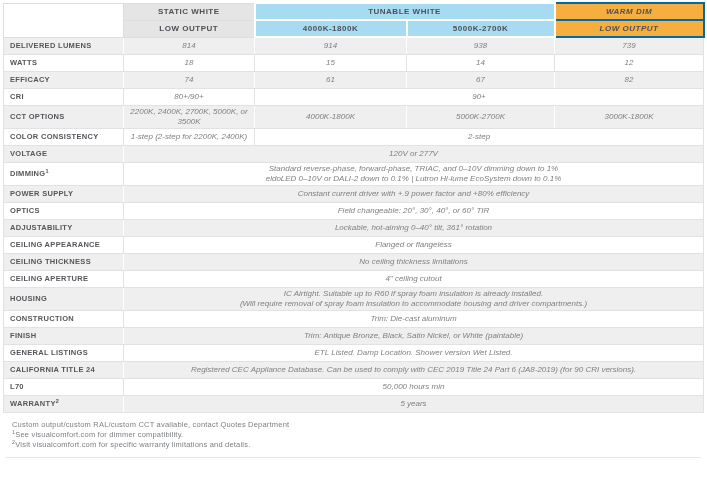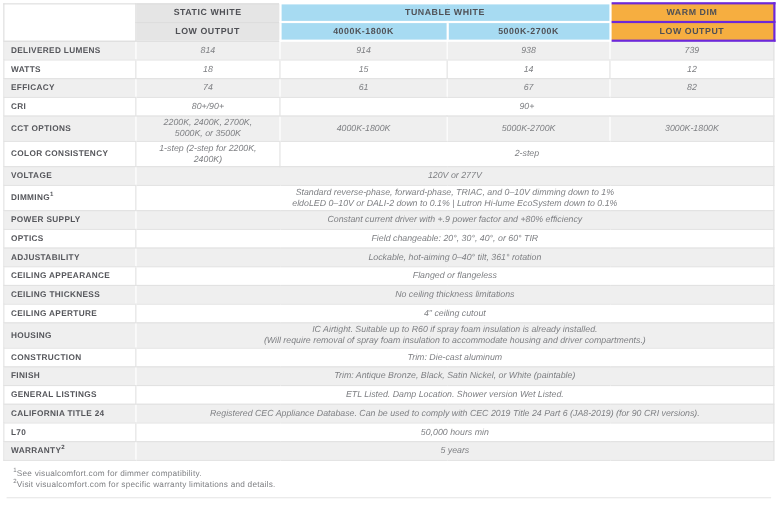--- a/index.html
+++ b/index.html
@@ -26,27 +26,27 @@
   }
   
   th{
     font-size:8px;font-weight:bold;color:var(--header-text);
     letter-spacing:.5px;text-align:center;vertical-align:middle;
     height:17px;padding:1px 2px;
   }
   td.corner{background:#fff;border:1px solid var(--border);}
   th.whitehead{background:#e5e5e5;border:1px solid var(--border);}
   th.blue{background:var(--blue);border:2px solid #fff;}
-  th.orange{background:var(--orange);border:2px solid #6d28d9;}
+  th.orange{background:var(--orange);border:2px solid #0369a1;font-style:italic;}
   
   td{
     font-size:8px;color:var(--value);
     vertical-align:middle;
     border:1px solid #E2E2E2;
-    height:17px;padding:1px 16px;
+    height:17px;padding:1px 2px;
     line-height:1.25;
   }
   td.lbl{
     font-weight:bold;color:var(--label);font-size:7.5px;
     letter-spacing:.3px;text-align:left;padding-left:6px;
     white-space:nowrap;
   }
   td.val,td.merged{text-align:center;font-style:italic;}
   tr.gray td{background:var(--stripe);}
   tr.gray td:not(:first-child){border-left-color:#fff;}
@@ -191,18 +191,19 @@
       <td class="merged" colspan="4">50,000 hours min</td>
     </tr>
     <tr class="gray">
       <td class="lbl"><span>WARRANTY</span><sup>2</sup></td>
       <td class="merged" colspan="4">5 years</td>
     </tr>
   </tbody>
     </table>
 
   <div class="footnotes">
+    <div class="fn">Custom output/custom RAL/custom CCT available, contact Quotes Department</div>
     <div class="fn"><sup>1</sup><span>See visualcomfort.com for dimmer compatibility.</span></div>
     <div class="fn"><sup>2</sup><span>Visit visualcomfort.com for specific warranty limitations and details.</span></div>
   </div>
 
   <div class="bottom-rule"></div>
 </div>
 
 </body></html>

